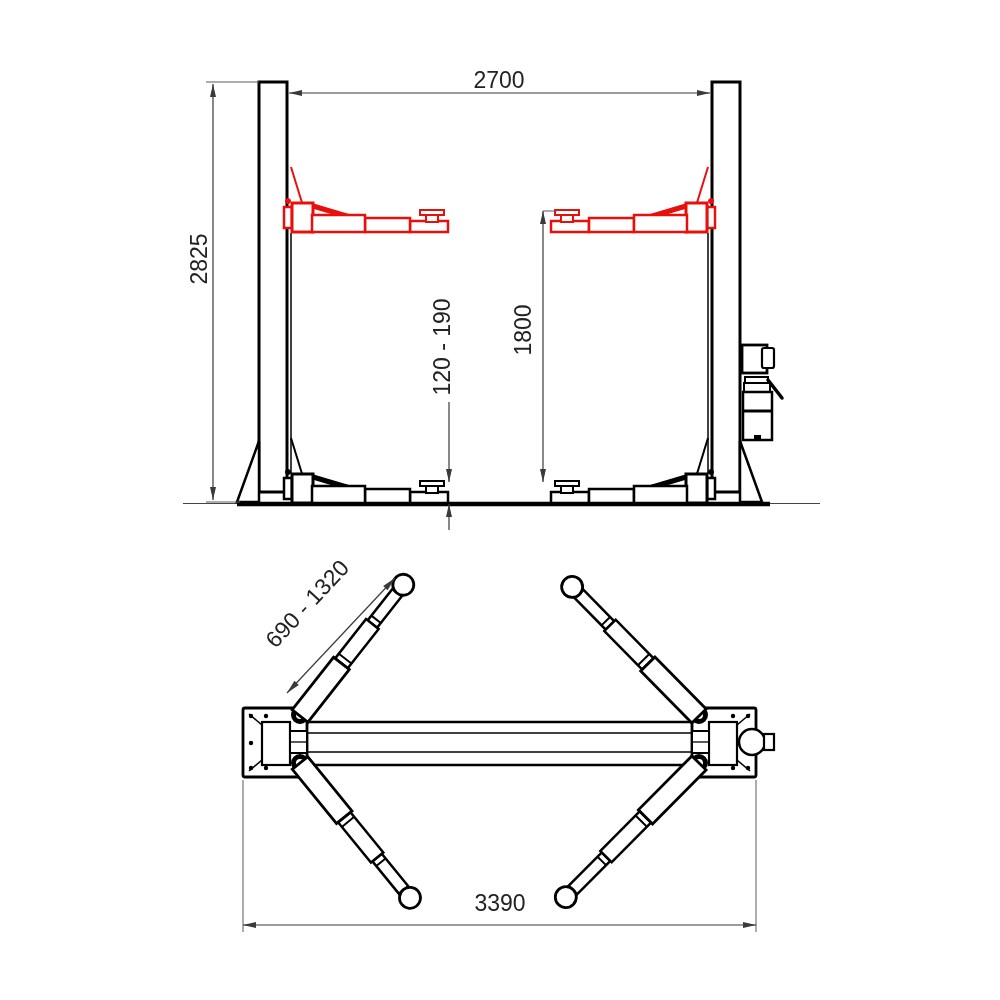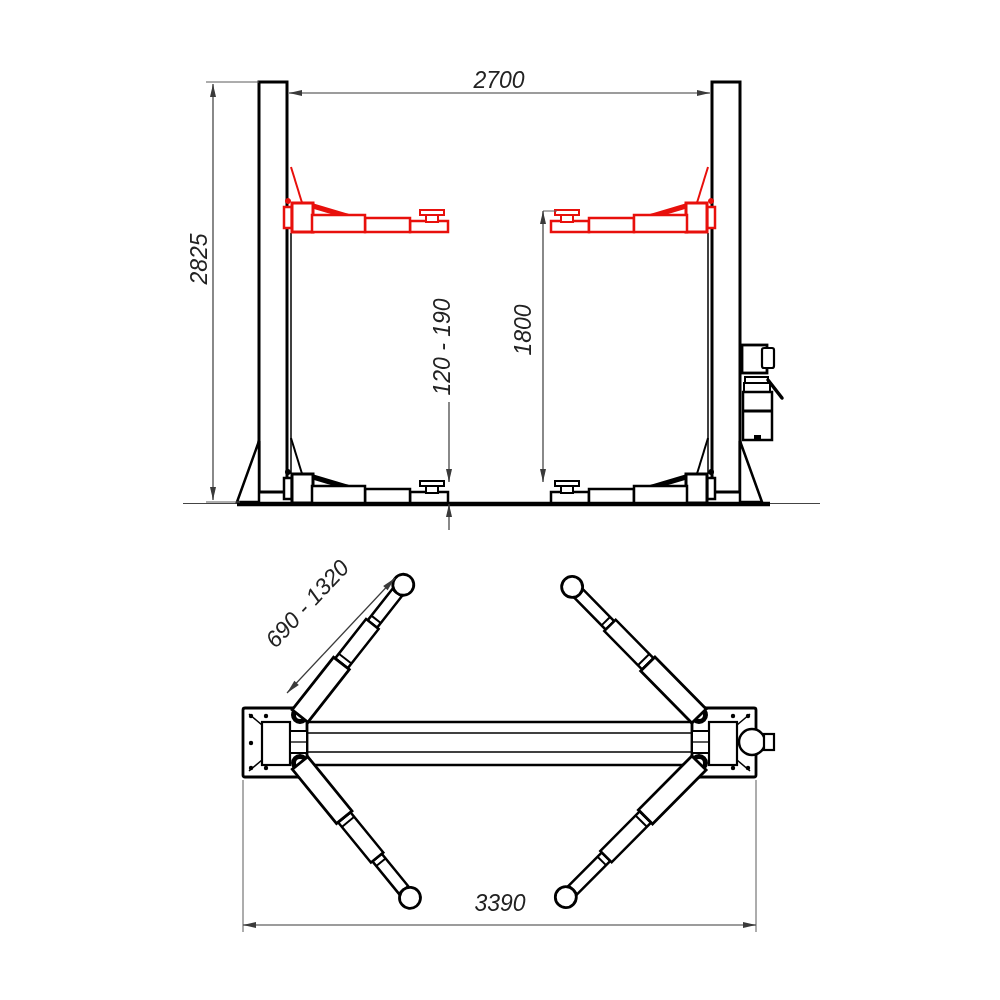--- a/index.html
+++ b/index.html
@@ -1,16 +1,16 @@
 <!DOCTYPE html>
 <html><head>
 <meta charset="utf-8">
 <style>
   html,body{margin:0;padding:0;background:#ffffff;}
-  .canvas{width:820px;height:1000px;position:relative;background:#ffffff;overflow:hidden;font-style:italic;}
+  .canvas{width:820px;height:1000px;position:relative;background:#ffffff;overflow:hidden;}
   svg{display:block;}
   svg text{font-family:"Liberation Sans","DejaVu Sans",sans-serif;font-size:23px;fill:#222222;}
   .shape{fill:#ffffff;stroke:#000000;}
   .dim{stroke:#3a3a3a;stroke-width:1.2;fill:none;}
   .dimext{stroke:#5a5a5a;stroke-width:1;fill:none;}
   .arrow{fill:#3a3a3a;stroke:none;}
 </style>
 </head>
 <body>
 

